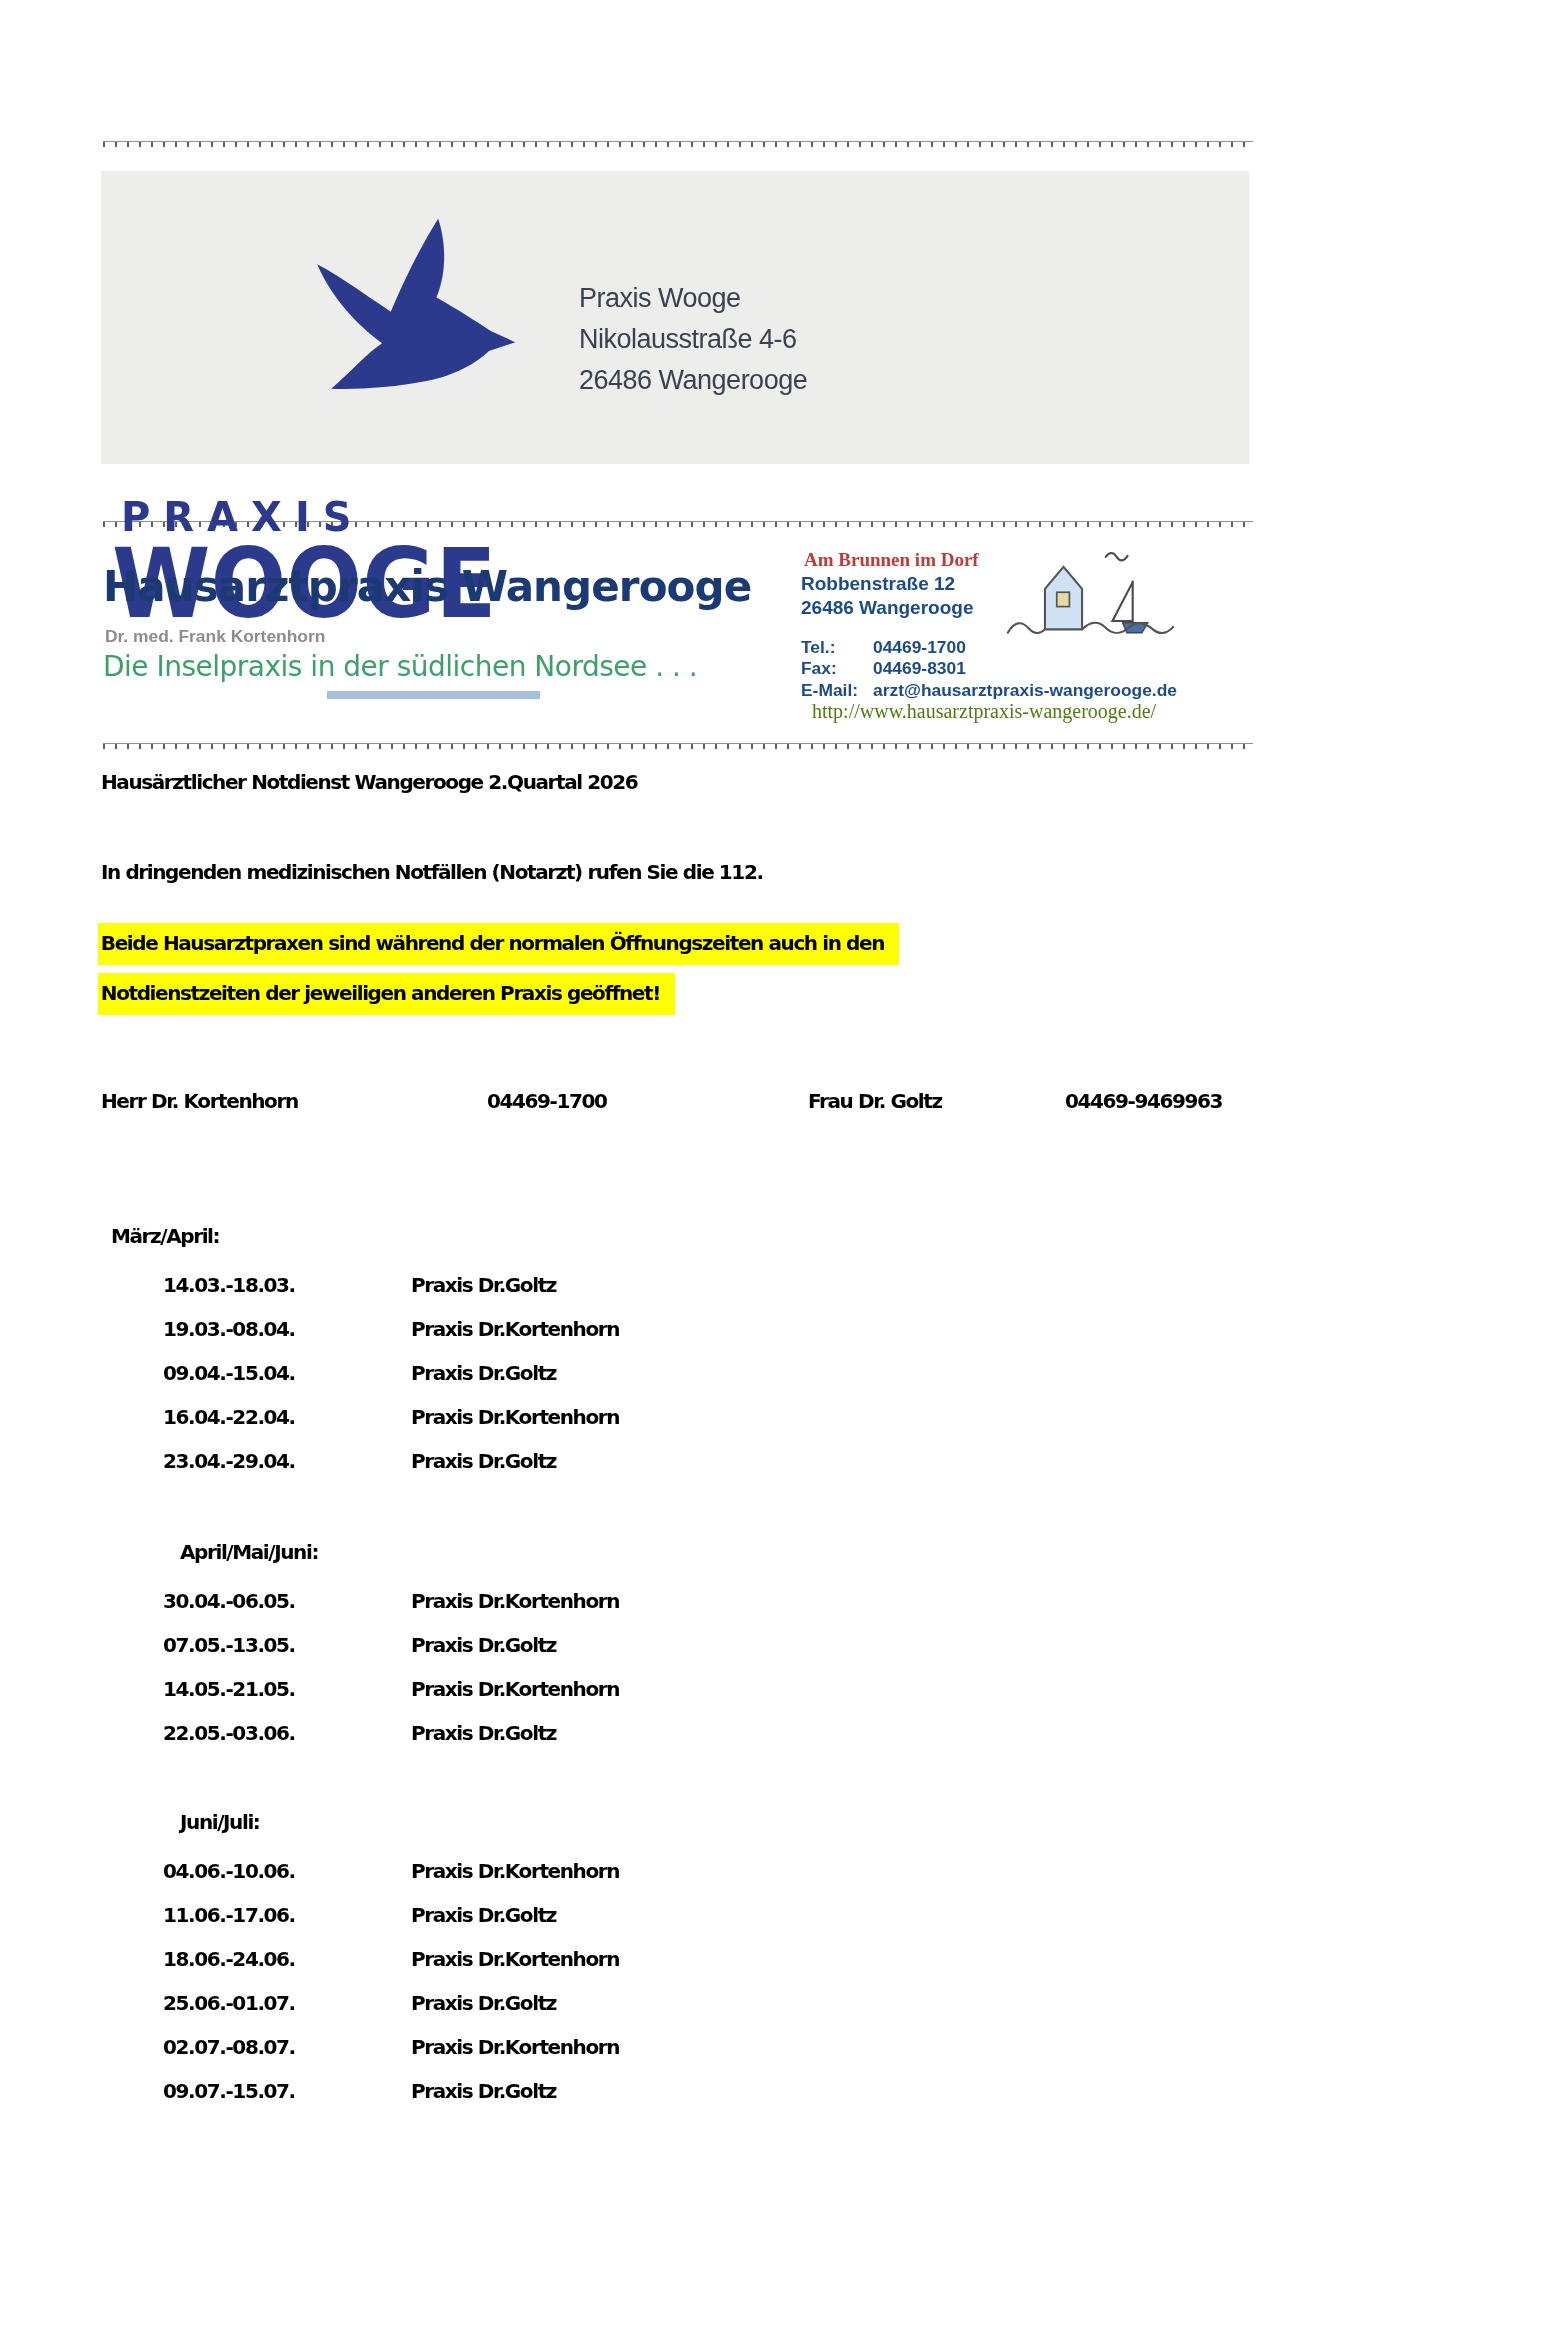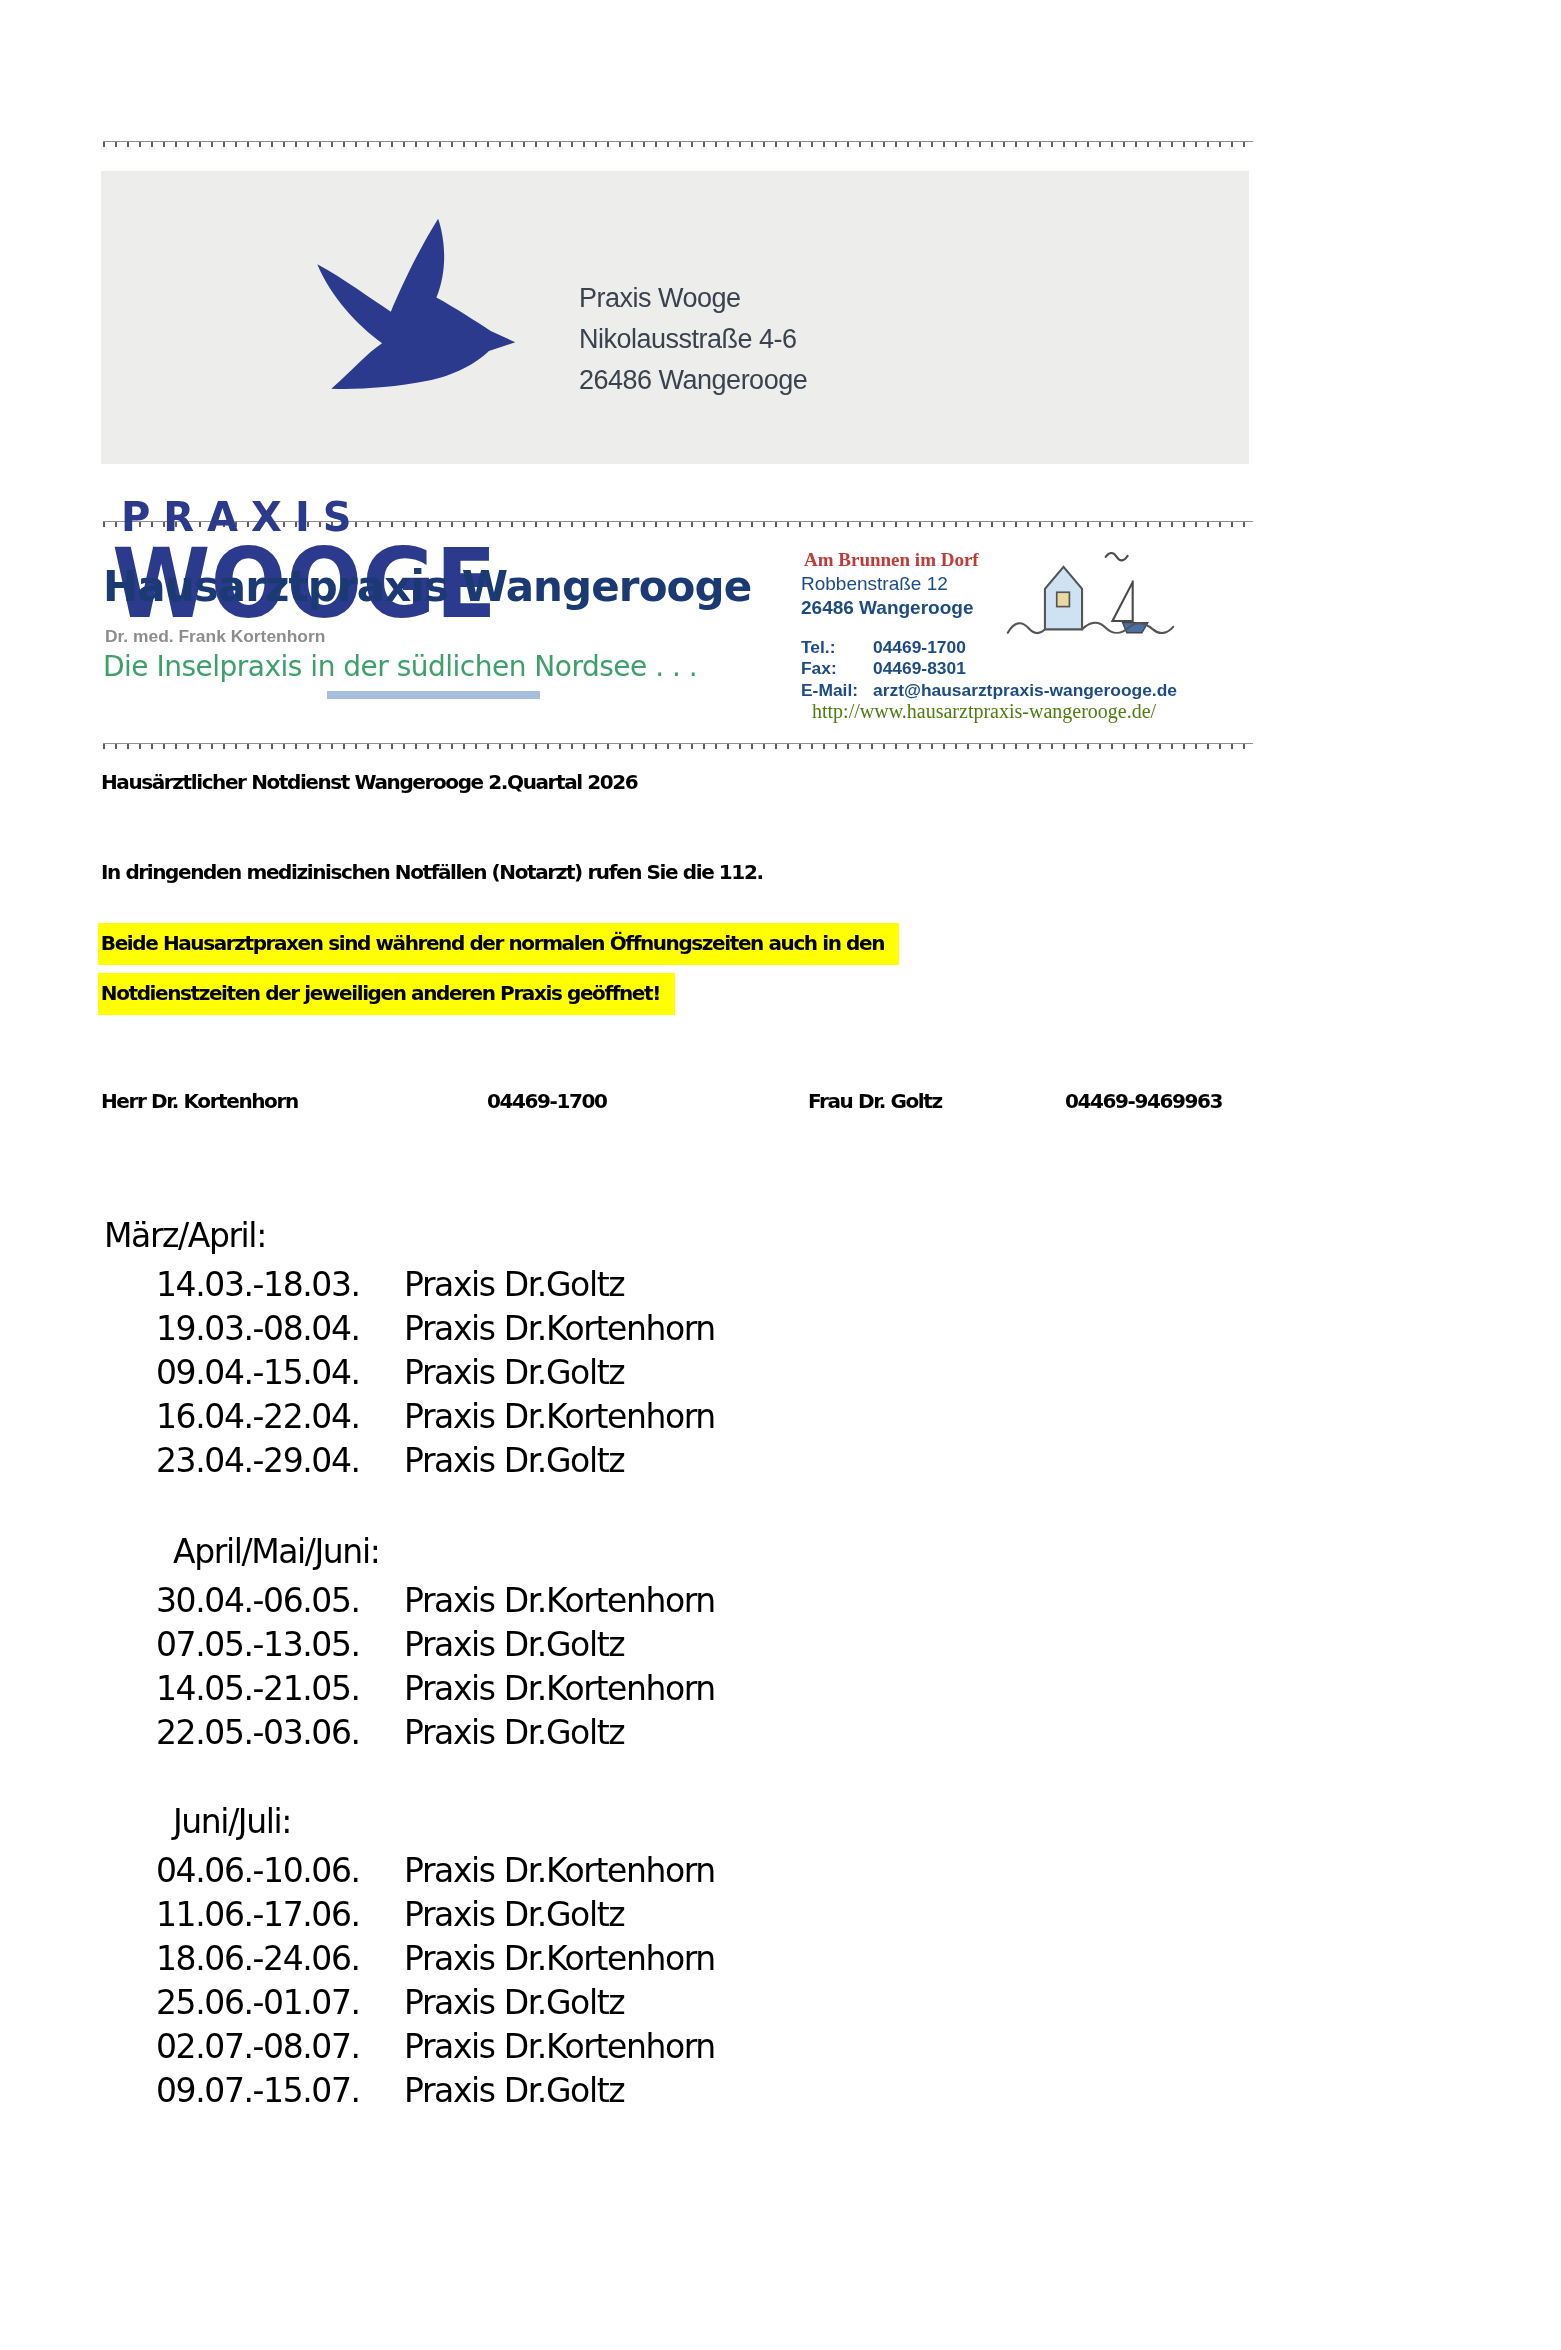--- a/index.html
+++ b/index.html
@@ -26,35 +26,35 @@
   .lh2-title{position:absolute;left:103px;top:562px;font-size:42px;font-weight:700;
         color:#1b3a73;letter-spacing:-0.9px;}
   .lh2-doctor{position:absolute;left:105px;top:626px;font-family:"Liberation Sans",sans-serif;
         font-size:17.4px;font-weight:700;color:#8d8d8d;}
   .lh2-tagline{position:absolute;left:103px;top:650px;font-size:28px;color:#3da06a;
         letter-spacing:-0.5px;font-weight:500;}
   .lh2-bar{position:absolute;left:327px;top:691px;width:213px;height:8.3px;background:#a7bedd;}
   .lh2-loc{position:absolute;left:804px;top:549px;font-family:"Liberation Serif",serif;
         font-size:19px;font-weight:700;color:#c23a36;text-align:center;}
   .lh2-street{position:absolute;left:801px;top:573px;font-family:"Liberation Sans",sans-serif;
-        font-size:19px;font-weight:400;color:#1c4b87;}
+        font-size:19px;font-weight:700;color:#1c4b87;}
   .lh2-city{position:absolute;left:801px;top:597px;font-family:"Liberation Sans",sans-serif;
         font-size:19px;font-weight:700;color:#1c4b87;}
   .lh2-row{position:absolute;left:801px;font-family:"Liberation Sans",sans-serif;
         font-size:17.4px;font-weight:700;color:#1c4b87;}
   .lh2-row .lbl{display:inline-block;width:72px;}
   .lh2-url{position:absolute;left:812px;top:700px;font-family:"Liberation Serif",serif;
         font-size:20px;color:#4d7c0f;}
   .house{position:absolute;left:1006px;top:545px;width:169px;height:108px;}
   
   .btxt{position:absolute;left:101px;font-size:20px;font-weight:700;letter-spacing:-1.4px;
         color:#000;white-space:nowrap;}
   .hl{background:#ffff00;padding:8.3px 14.7px 10px 2.8px;}
   .doctors span{position:absolute;white-space:nowrap;}
-  .sched{position:absolute;left:104px;font-size:33px;font-weight:400;letter-spacing:-1.4px;}
+  .sched{position:absolute;left:111px;font-size:20px;font-weight:700;letter-spacing:-1.4px;}
   .sched .hdr{line-height:44px;margin-bottom:4.6px;white-space:nowrap;}
   .sched.ind .hdr{margin-left:69px;}
   .srow{display:flex;line-height:44px;white-space:nowrap;}
   .srow .date{display:inline-block;margin-left:52px;width:248px;}
 </style>
 </head>
 <body>
 
 <div class="page">
 

